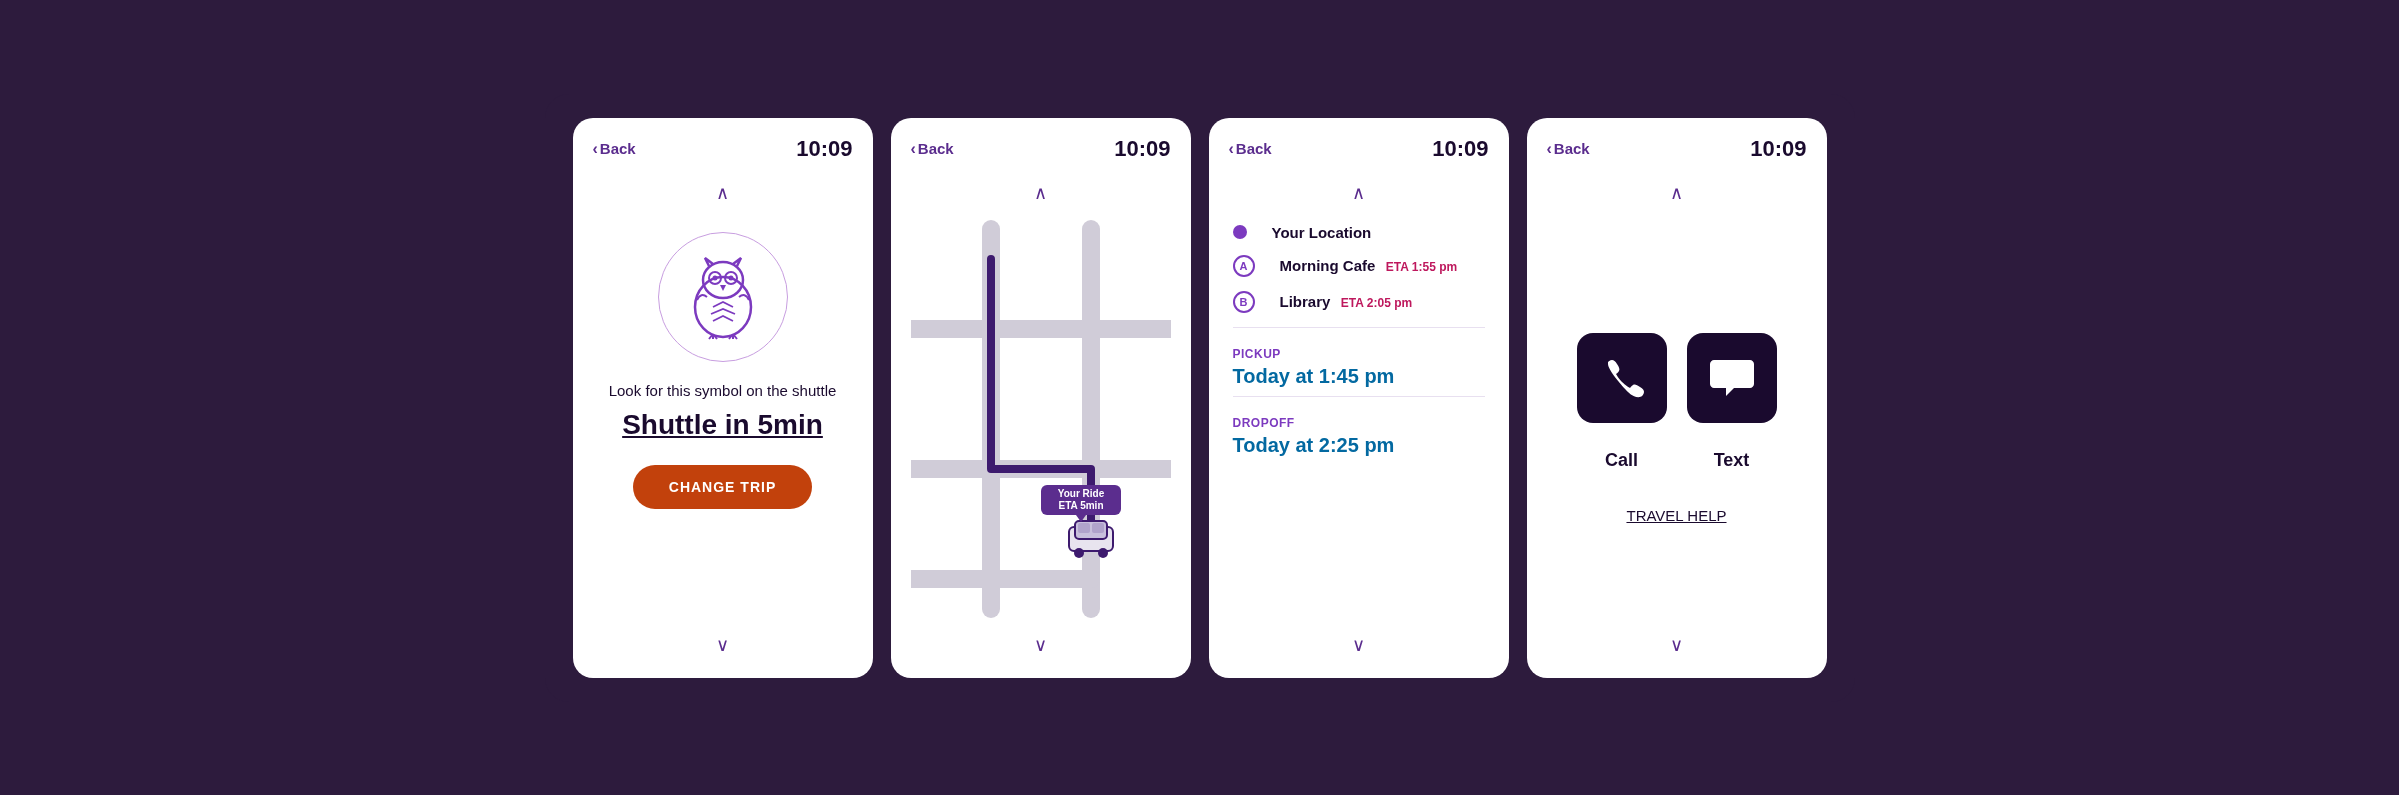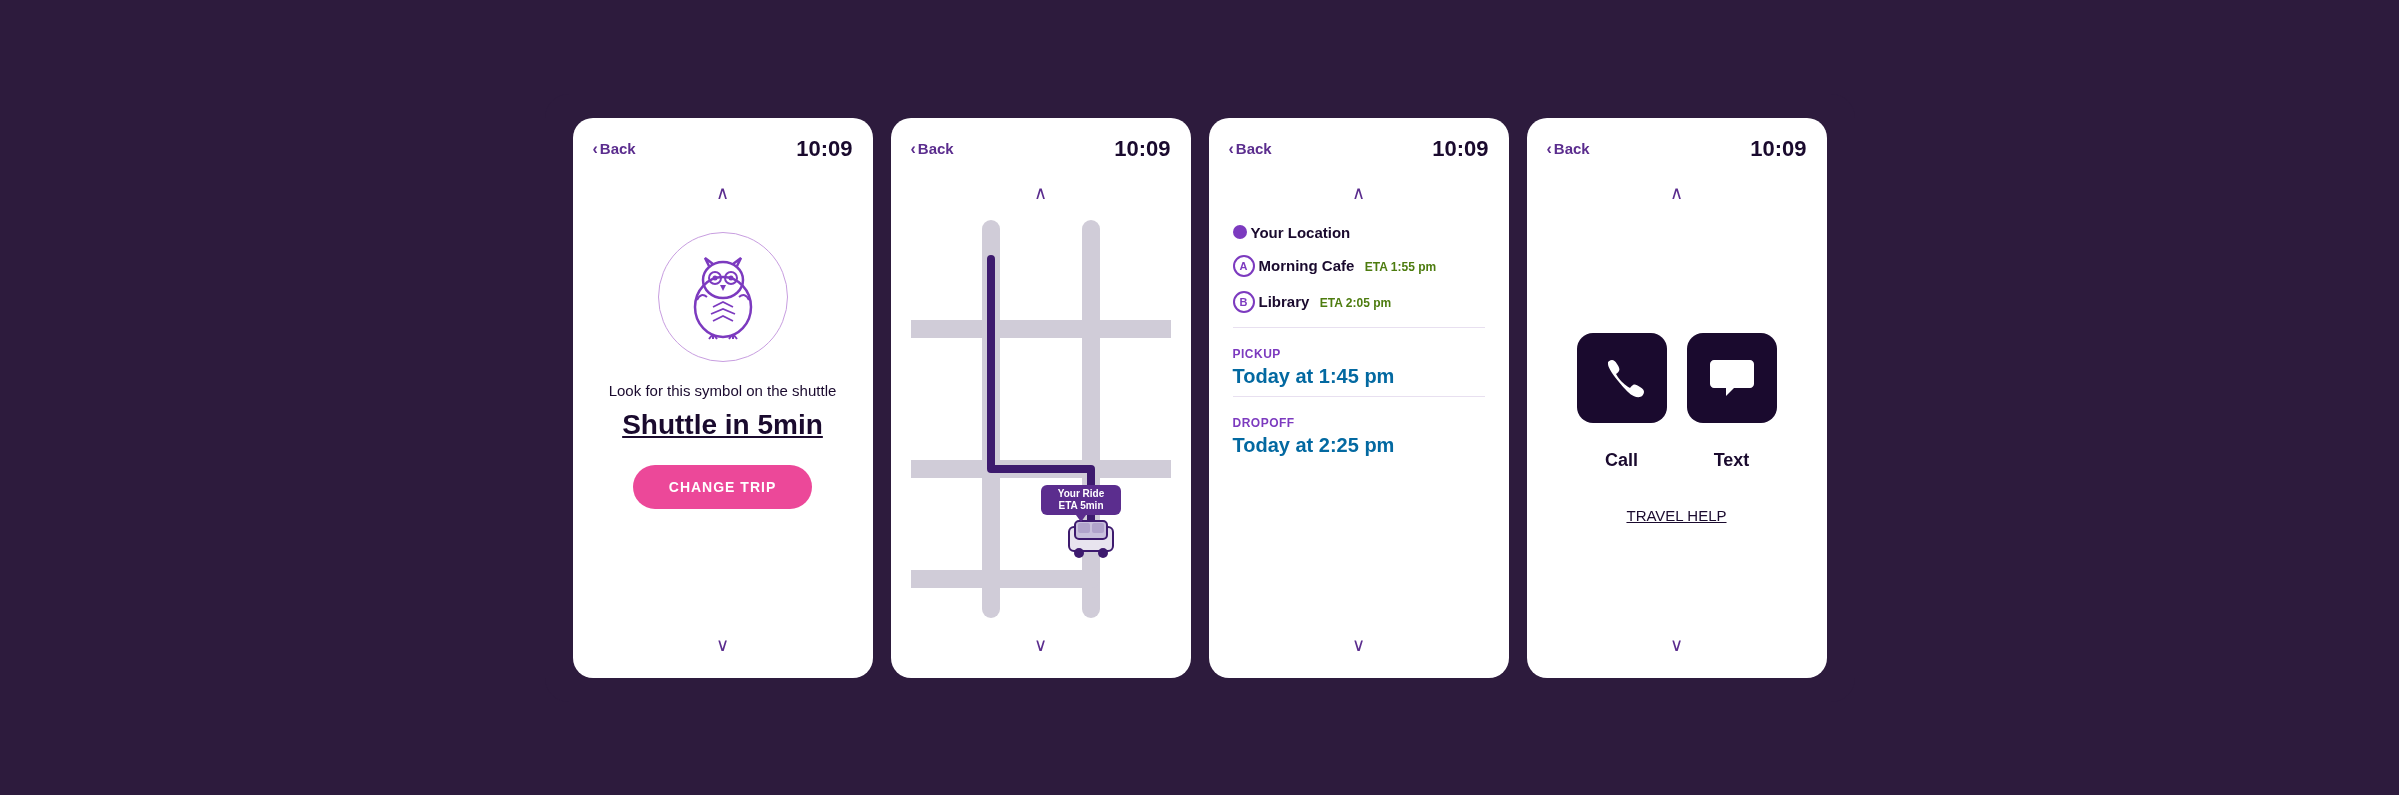--- a/index.html
+++ b/index.html
@@ -95,21 +95,21 @@
     }
     .screen1-title {
       color: #1a0a2e;
       font-size: 28px;
       font-weight: 900;
       text-align: center;
       margin-bottom: 24px;
       text-decoration: underline;
     }
     .change-trip-btn {
-      background: #ec4899;
+      background: #c2410c;
       color: white;
       border: none;
       border-radius: 30px;
       padding: 14px 36px;
       font-size: 14px;
       font-weight: 800;
       letter-spacing: 1px;
       cursor: pointer;
       margin-bottom: 8px;
     }
@@ -125,21 +125,21 @@
     
     .trip-info-section {
       width: 100%;
       padding: 8px 4px;
       flex: 1;
     }
     .stop-item {
       display: flex;
       align-items: center;
       margin-bottom: 14px;
-      gap: 4px;
+      gap: 25px;
     }
     .stop-dot {
       width: 14px;
       height: 14px;
       border-radius: 50%;
       background: #7c3abf;
       flex-shrink: 0;
     }
     .stop-circle {
       width: 22px;
@@ -155,21 +155,21 @@
       flex-shrink: 0;
     }
     .stop-name {
       font-size: 15px;
       font-weight: 700;
       color: #1a0a2e;
     }
     .stop-eta {
       font-size: 12px;
       font-weight: 600;
-      color: #4d7c0f;
+      color: #be185d;
       margin-left: 6px;
     }
     .section-label {
       font-size: 12px;
       font-weight: 700;
       color: #7c3abf;
       margin-bottom: 4px;
       margin-top: 19px;
       letter-spacing: 0.5px;
     }

